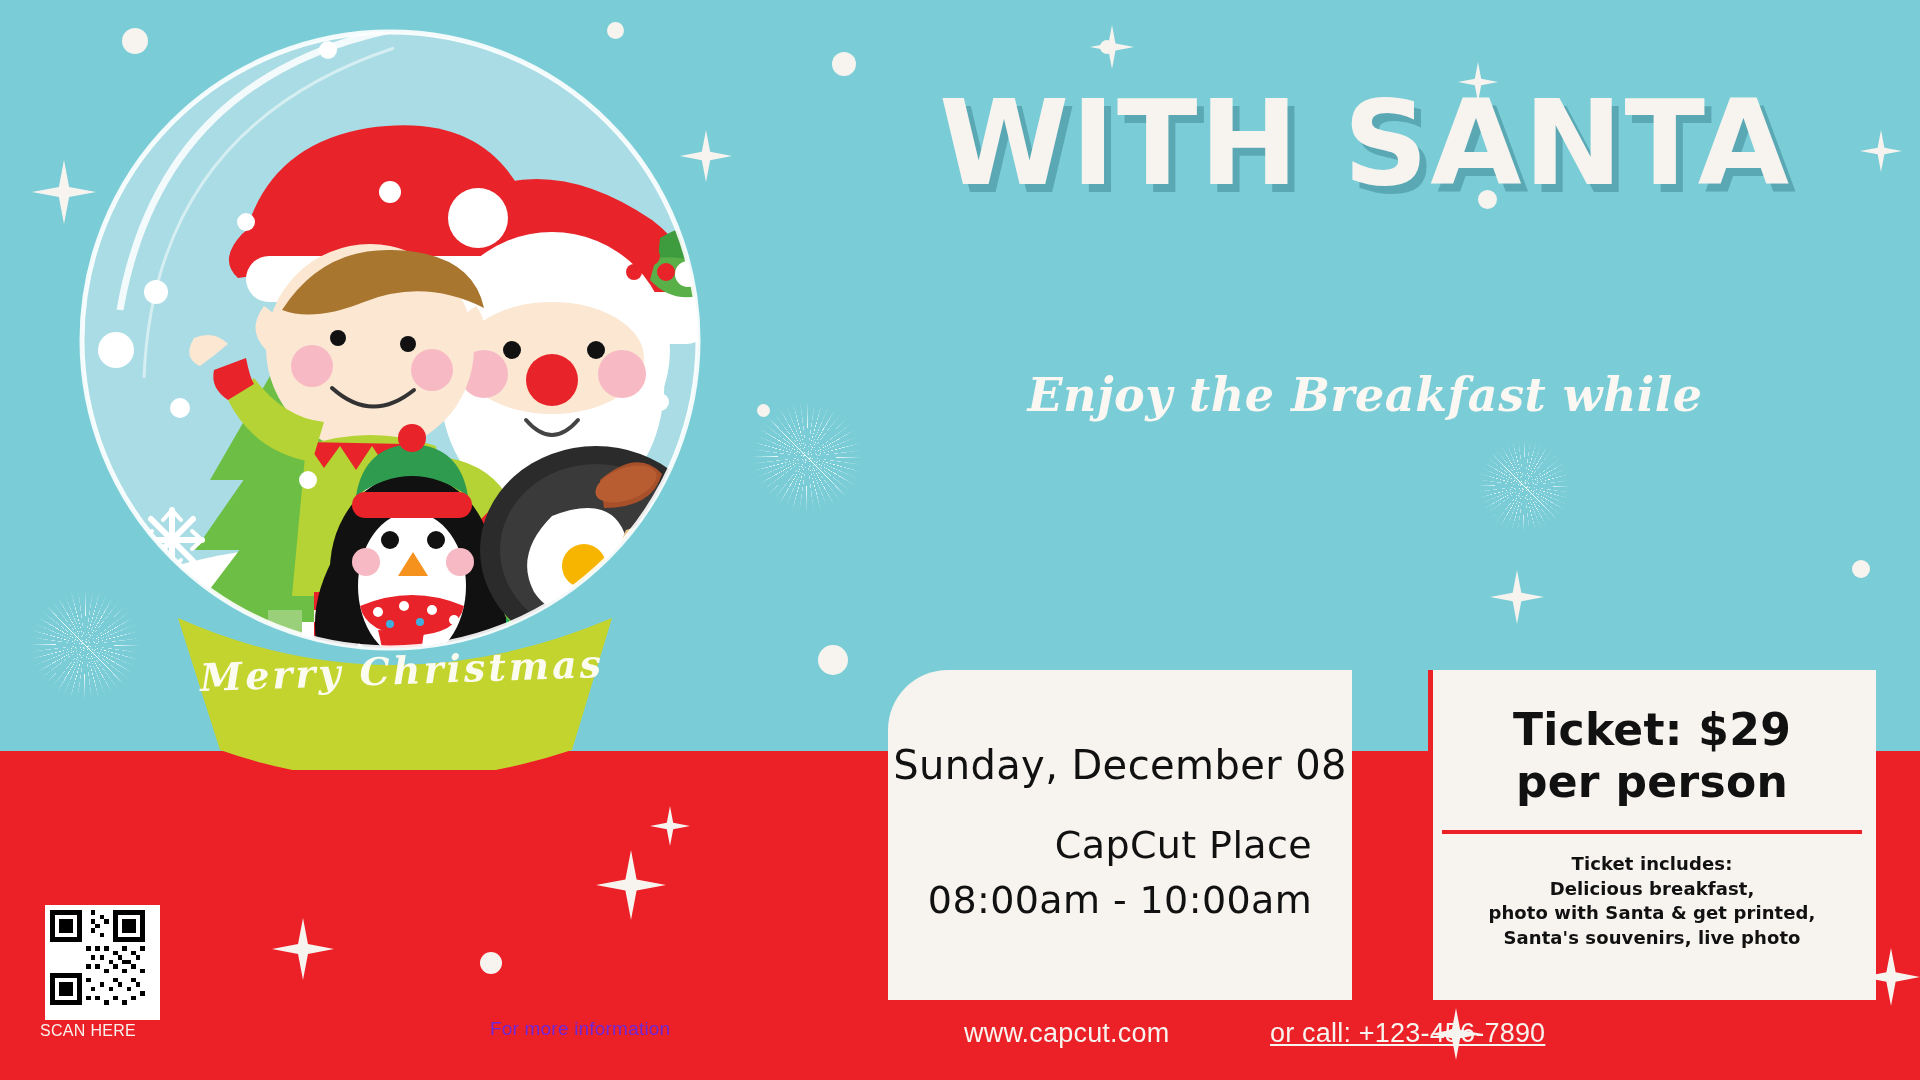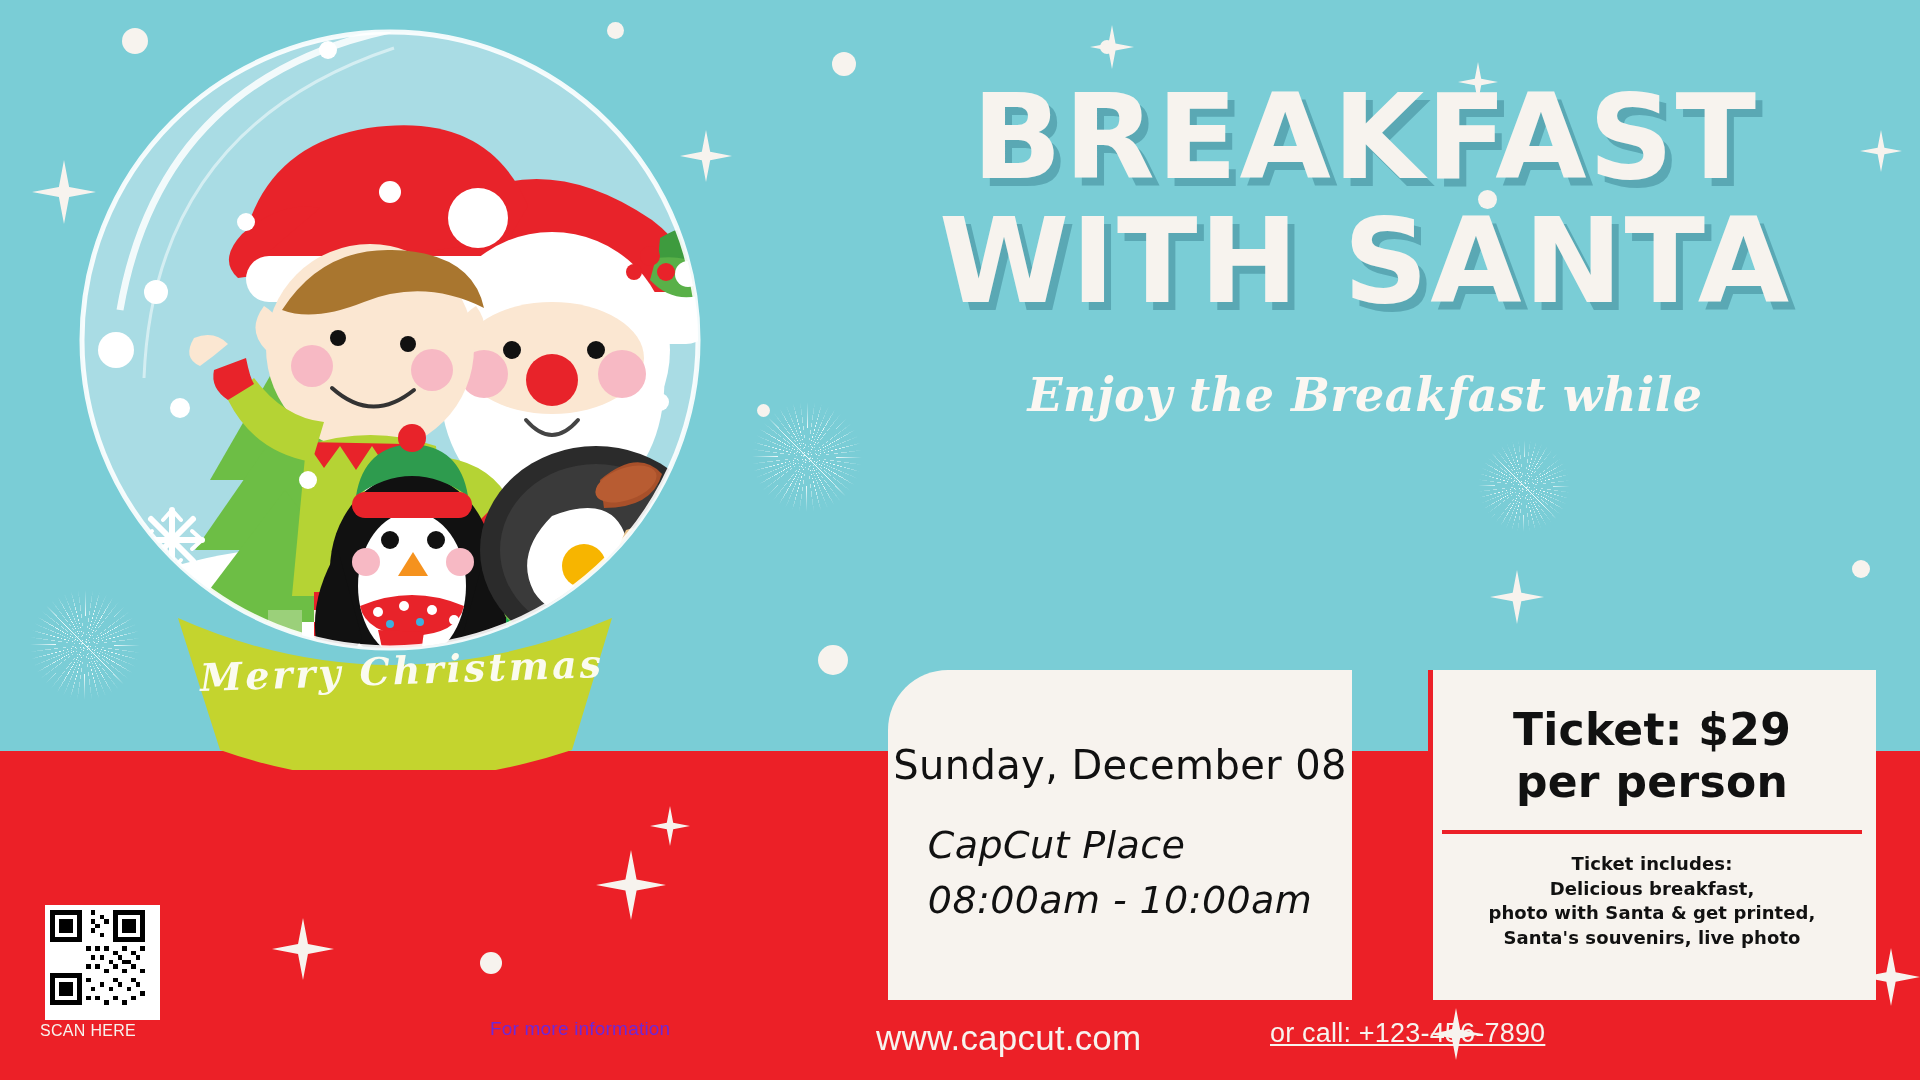--- a/index.html
+++ b/index.html
@@ -59,39 +59,39 @@
     font-family:"DejaVu Serif",serif;font-style:italic;font-weight:bold;color:#FBF7F2;
     font-size:46px;line-height:1.55;letter-spacing:.5px;}
 
   
   #card-date{position:absolute;left:888px;top:670px;width:464px;height:330px;
     background:#F7F3EE;border-top-left-radius:60px;display:flex;flex-direction:column;
     align-items:center;justify-content:center;}
   .date-main{font-family:"DejaVu Sans",sans-serif;font-size:40px;color:#111;letter-spacing:.4px;
     margin:0 0 30px 0;font-weight:500;}
   .date-sub{font-family:"DejaVu Sans",sans-serif;font-size:38px;color:#111;letter-spacing:.4px;
-    margin:0;line-height:1.45;text-align:left;font-weight:500;font-style:italic;}
+    margin:0;line-height:1.45;text-align:right;font-weight:500;}
 
   #card-ticket{position:absolute;left:1428px;top:670px;width:448px;height:330px;
     background:#F7F3EE;display:flex;flex-direction:column;align-items:center;}
   #ticket-div-v{position:absolute;left:1428px;top:670px;width:5px;height:330px;background:#EC2027;}
   #ticket-price{margin:34px 0 0 0;text-align:center;font-family:"DejaVu Sans",sans-serif;
     font-size:44px;font-weight:bold;color:#111;line-height:1.18;letter-spacing:.3px;}
   #ticket-div-h{width:420px;height:4px;background:#EC2027;margin:22px 0 0 0;}
   #ticket-includes{margin:18px 0 0 0;text-align:center;font-family:"DejaVu Sans",sans-serif;
     font-size:18px;font-weight:bold;color:#111;line-height:1.38;letter-spacing:.1px;}
 
   
   #qr{position:absolute;left:45px;top:905px;width:105px;height:105px;background:#fff;padding:5px;}
   #scan-here{position:absolute;left:40px;top:1022px;font-family:"Liberation Sans",sans-serif;
     font-size:16px;color:#F7F3EE;letter-spacing:.3px;}
   #foot-info{position:absolute;left:490px;top:1018px;font-family:"Liberation Sans",sans-serif;
     font-size:19px;color:#6d28d9;letter-spacing:.2px;}
-  #foot-web{position:absolute;left:876px;top:1018px;font-family:"Liberation Sans",sans-serif;
-    font-size:35px;color:#F7F3EE;letter-spacing:.2px;}
+  #foot-web{position:absolute;left:964px;top:1018px;font-family:"Liberation Sans",sans-serif;
+    font-size:27px;color:#F7F3EE;letter-spacing:.2px;}
   #foot-call{position:absolute;left:1270px;top:1018px;font-family:"Liberation Sans",sans-serif;
     font-size:27px;color:#F7F3EE;letter-spacing:.2px;text-decoration:underline;}
 </style>
 </head>
 <body>
 
 <div id="poster">
 
   <div class="red-band"></div>
 
@@ -339,21 +339,20 @@
     </svg>
 
     
     <div style="position:absolute;left:140px;top:638px;width:400px;text-align:center;
                 font-family:'DejaVu Serif',serif;font-style:italic;font-weight:bold;
                 color:#FBFBEF;font-size:38px;letter-spacing:3px;
                 transform:rotate(-2deg);white-space:nowrap;">Merry  Christmas</div>
   </div>
 
   <div id="headline">
-    <div class="hl-line" id="hl1">BREAKFAST</div>
     <div class="hl-line" id="hl2">WITH SANTA</div>
   </div>
 
   <div id="subtitle">
     <div>Enjoy the Breakfast while</div>
   </div>
 
   <div id="card-date">
     <div class="date-main">Sunday, December 08</div>
     <div class="date-sub">

